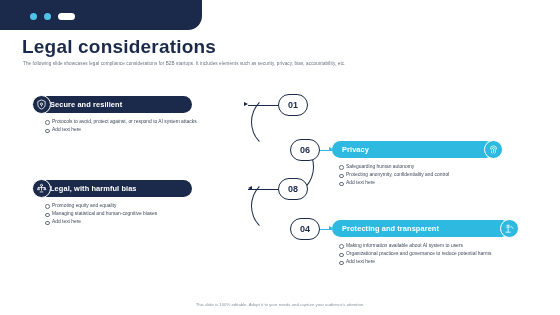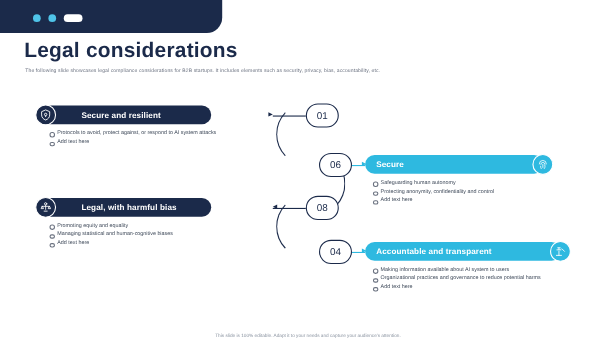--- a/index.html
+++ b/index.html
@@ -53,21 +53,21 @@
     letter-spacing: .1px;
   }
   
   .num-badge {
     position: absolute;
     width: 30px; height: 22px;
     border: 1.2px solid #1b2a4a;
     border-radius: 11px;
     color: #1b2a4a;
     font-size: 9px;
-    font-weight: normal;
+    font-weight: bold;
     display: flex; align-items: center; justify-content: center;
     background: #ffffff;
     z-index: 3;
   }
   .arc {
     position: absolute;
     border: 1.2px solid #1b2a4a;
     border-radius: 50%;
     z-index: 1;
   }
@@ -96,21 +96,21 @@
   .arrow-head.right.cyan { border-left-color: #2eb9e0; }
 
   
   .item { position: absolute; }
   .pill {
     position: relative;
     height: 17px;
     border-radius: 9px;
     display: flex;
     align-items: center;
-    padding-left: 36px;
+    padding-left: 12px;
     color: #ffffff;
     font-size: 7.4px;
     font-weight: bold;
     letter-spacing: .1px;
   }
   .pill.dark { background: #1b2a4a; }
   .pill.cyan { background: #2eb9e0; }
   .pill.cyan.right-icon { padding-left: 10px; }
 
   .circ-icon {
@@ -210,21 +210,21 @@
   <div class="item" style="left:332px; top:141px; width:200px;">
     <div class="circ-icon cyan" style="left:152px; top:-1px;">
       <svg width="11" height="11" viewBox="0 0 24 24" fill="none" stroke="#ffffff" stroke-width="1.6" stroke-linecap="round">
         <path d="M5 11a7 7 0 0 1 14 0"></path>
         <path d="M8 12a4 4 0 0 1 8 0v3"></path>
         <path d="M12 12v6"></path>
         <path d="M7.5 15.5c0 2 .5 3.5 1.2 4.7"></path>
         <path d="M16.3 16.5c-.2 1.6-.7 2.8-1.4 3.7"></path>
       </svg>
     </div>
-    <div class="pill cyan right-icon" style="width:162px;">Secure</div>
+    <div class="pill cyan right-icon" style="width:162px;">Privacy</div>
     <ul class="bullets">
       <li>Safeguarding human autonomy</li>
       <li>Protecting anonymity, confidentiality and control</li>
       <li>Add text here</li>
     </ul>
   </div>
 
   <div class="item" style="left:38px; top:180px; width:212px;">
     <div class="circ-icon dark" style="left:-6px; top:-1px;">
       <svg width="11" height="11" viewBox="0 0 24 24" fill="none" stroke="#ffffff" stroke-width="1.7" stroke-linecap="round">
@@ -248,21 +248,21 @@
     <div class="circ-icon cyan" style="left:168px; top:-1px;">
       <svg width="11" height="11" viewBox="0 0 24 24" fill="none" stroke="#ffffff" stroke-width="1.7" stroke-linecap="round">
         <path d="M4 20 H14"></path>
         <path d="M9 20 V12"></path>
         <path d="M5 9 L13 9"></path>
         <path d="M9 9 V5"></path>
         <path d="M6.5 5 H11.5"></path>
         <path d="M15 7 L20 12"></path>
       </svg>
     </div>
-    <div class="pill cyan right-icon" style="width:178px;">Accountable and transparent</div>
+    <div class="pill cyan right-icon" style="width:178px;">Protecting and transparent</div>
     <ul class="bullets">
       <li>Making information available about AI system to users</li>
       <li>Organizational practices and governance to reduce potential harms</li>
       <li>Add text here</li>
     </ul>
   </div>
 
   <div class="footer">This slide is 100% editable. Adapt it to your needs and capture your audience's attention.</div>
 </div>
 

